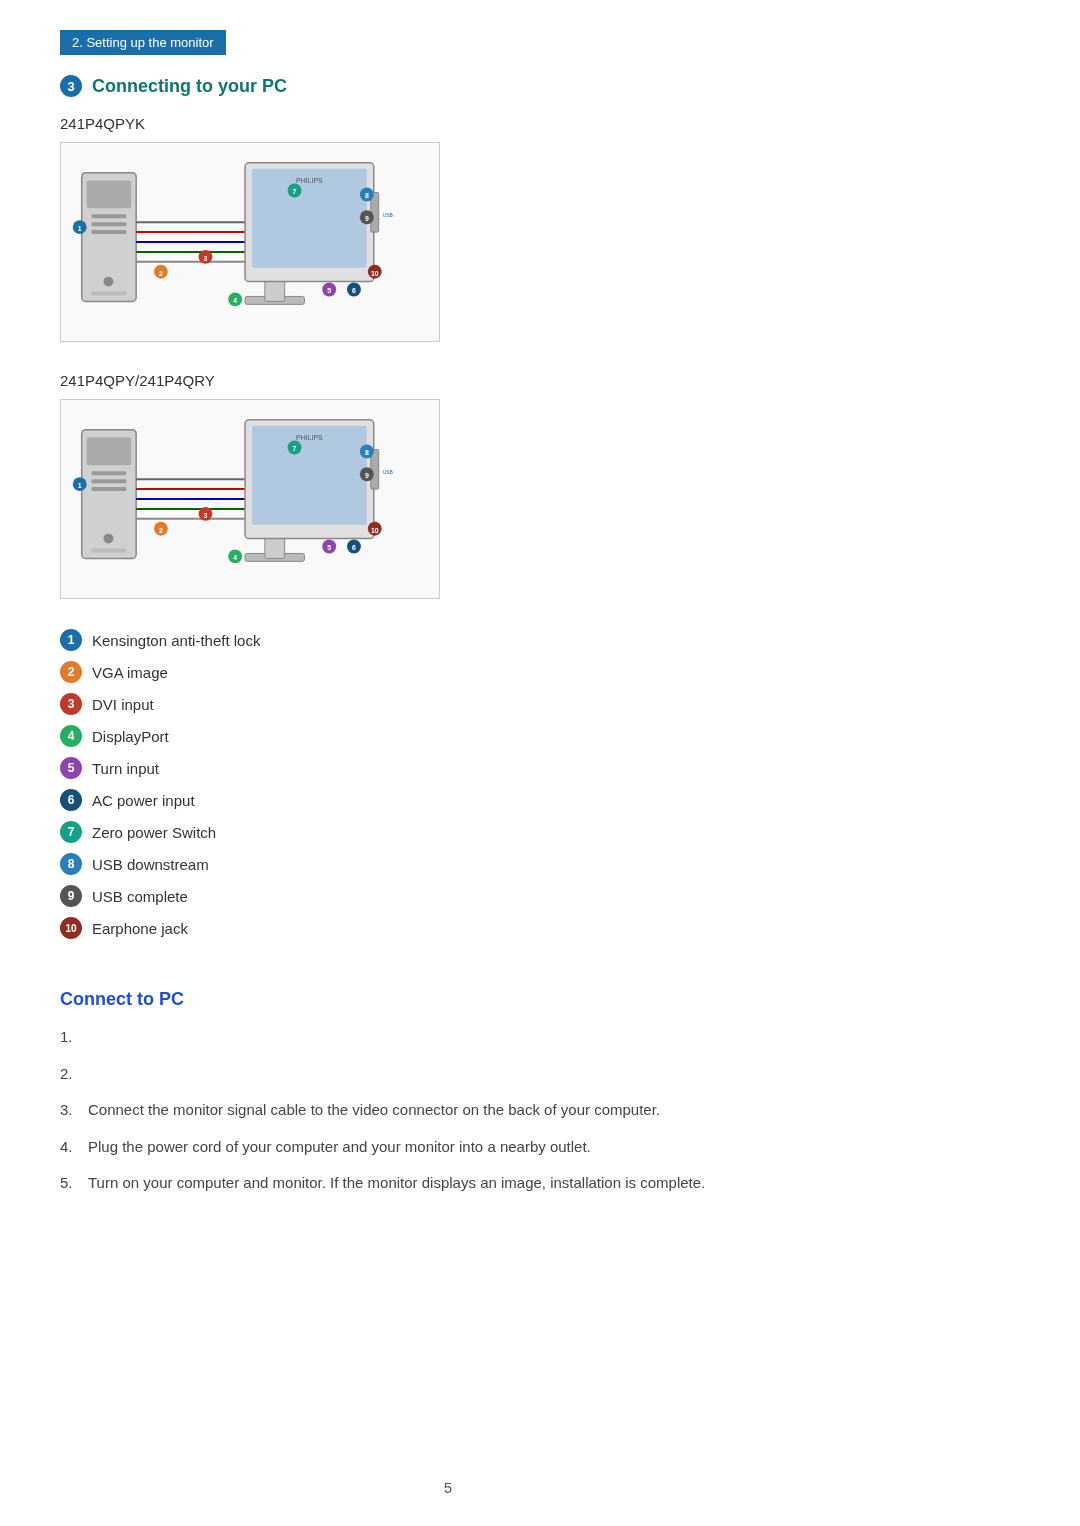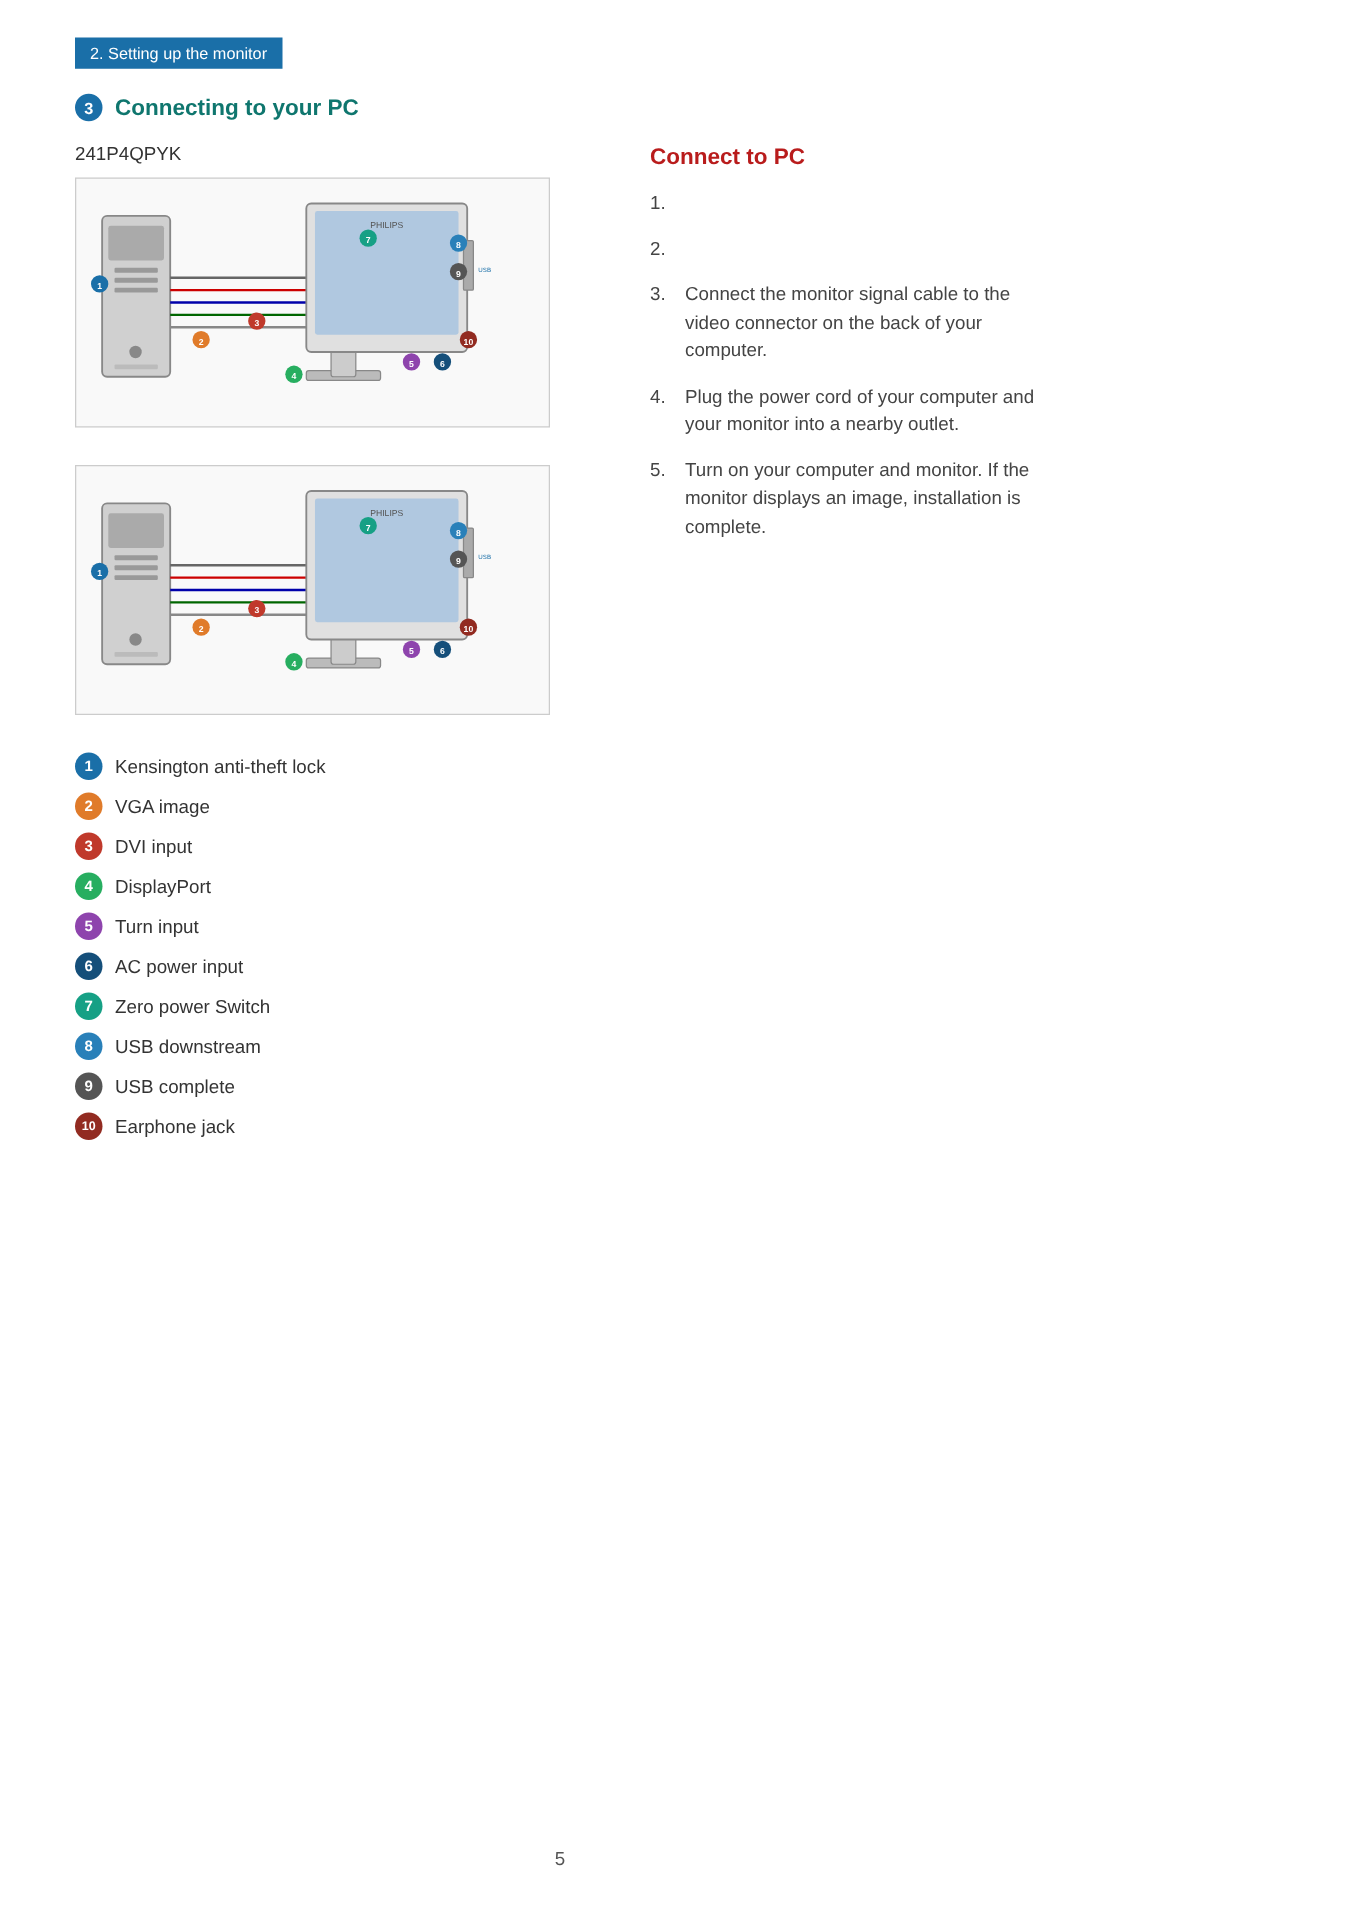--- a/index.html
+++ b/index.html
@@ -54,20 +54,21 @@
 
     .section-title {
       font-size: 18px;
       font-weight: bold;
       color: #0f766e;
     }
 
     .two-col-layout {
       display: flex;
       gap: 40px;
+      flex-direction: column;
     }
 
     .left-col {
       width: 420px;
       flex-shrink: 0;
     }
 
     .right-col {
       flex: 1;
     }
@@ -96,21 +97,21 @@
     .monitor-diagram svg {
       width: 100%;
       height: 100%;
     }
 
     
     .connect-pc-title {
       font-size: 18px;
       font-weight: bold;
       margin-bottom: 16px;
-      color: #b91c1c;
+      color: #1d4ed8;
     }
 
     .instructions-list {
       list-style: none;
       padding: 0;
     }
 
     .instructions-list li {
       display: flex;
       gap: 8px;
@@ -248,20 +249,21 @@
           <text x="316" y="134" text-anchor="middle" font-size="7" fill="#fff" font-family="Arial" font-weight="bold">10</text>
 
           <circle cx="295" cy="148" r="7" fill="#154f7a"></circle>
           <text x="295" y="152" text-anchor="middle" font-size="7" fill="#fff" font-family="Arial" font-weight="bold">6</text>
 
           <circle cx="270" cy="148" r="7" fill="#8e44ad"></circle>
           <text x="270" y="152" text-anchor="middle" font-size="7" fill="#fff" font-family="Arial" font-weight="bold">5</text>
         </svg>
       </div>
 
+      <div class="model-label">241P4QPY/241P4QRY</div>
 
       <div class="monitor-diagram">
         <svg viewBox="0 0 380 200" xmlns="http://www.w3.org/2000/svg">
 
           <rect x="20" y="30" width="55" height="130" rx="4" fill="#d0d0d0" stroke="#888" stroke-width="1.5"></rect>
           <rect x="25" y="38" width="45" height="28" rx="2" fill="#aaa"></rect>
           <rect x="30" y="72" width="35" height="4" rx="1" fill="#999"></rect>
           <rect x="30" y="80" width="35" height="4" rx="1" fill="#999"></rect>
           <rect x="30" y="88" width="35" height="4" rx="1" fill="#999"></rect>
           <circle cx="47" cy="140" r="5" fill="#888"></circle>

